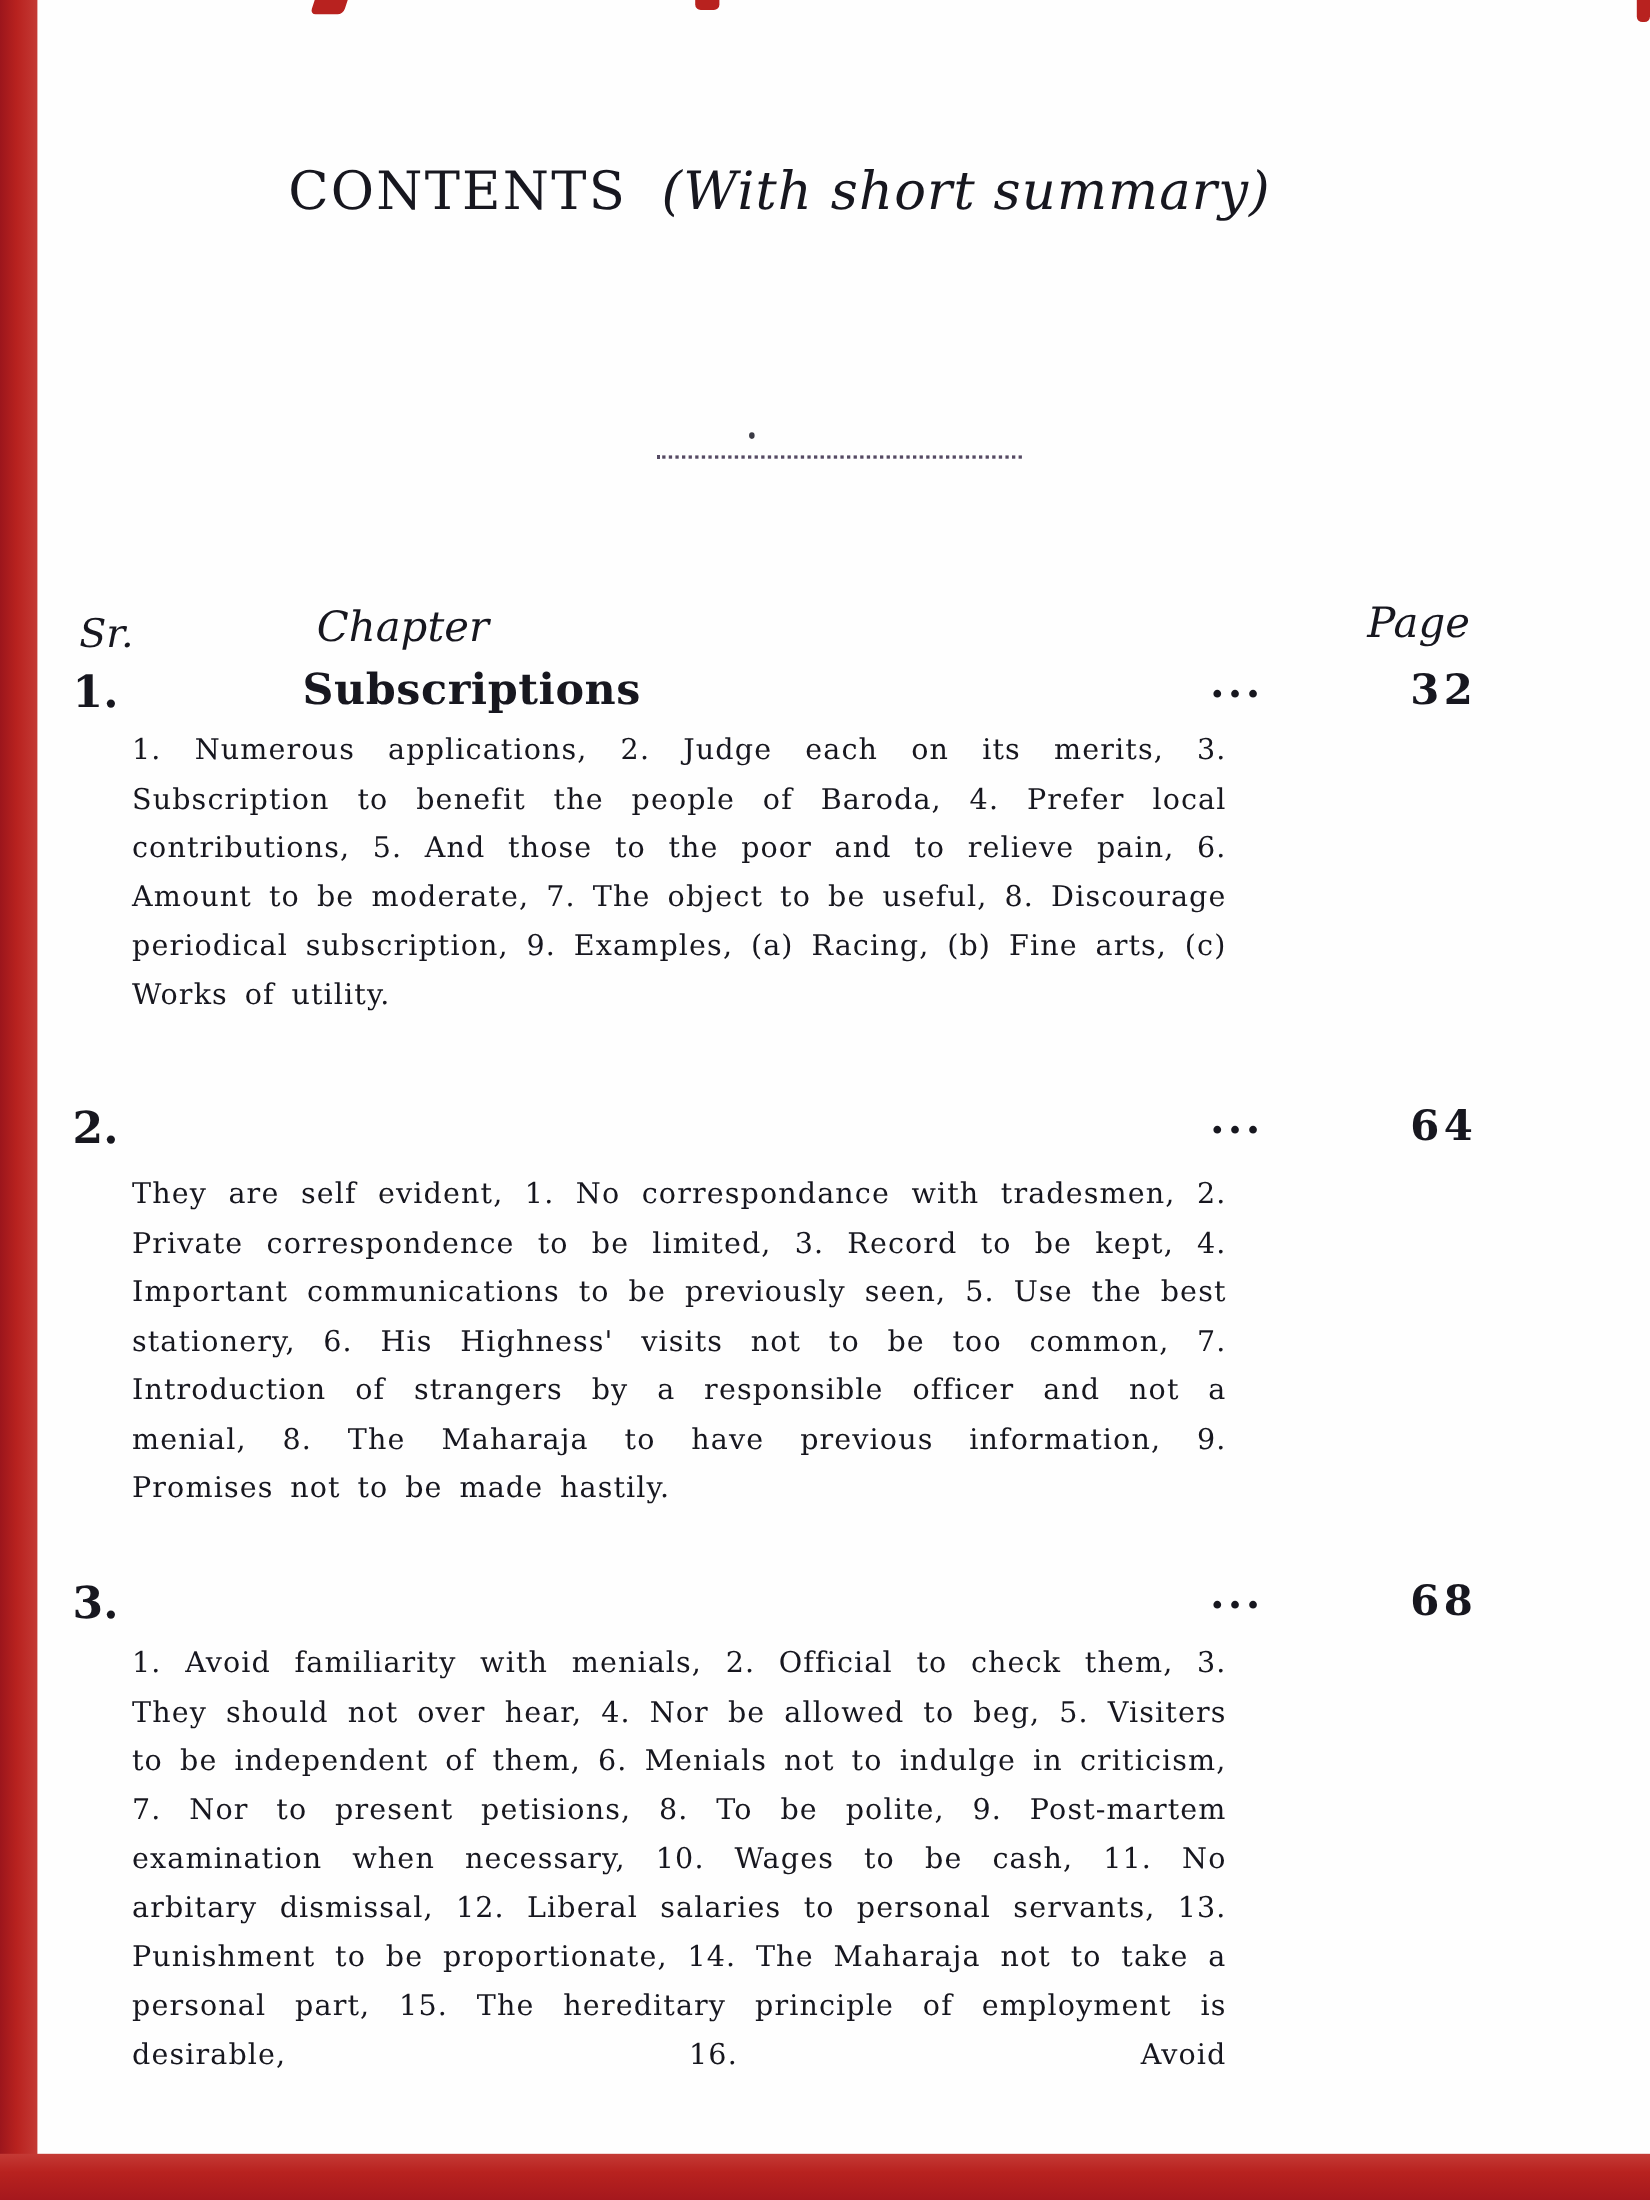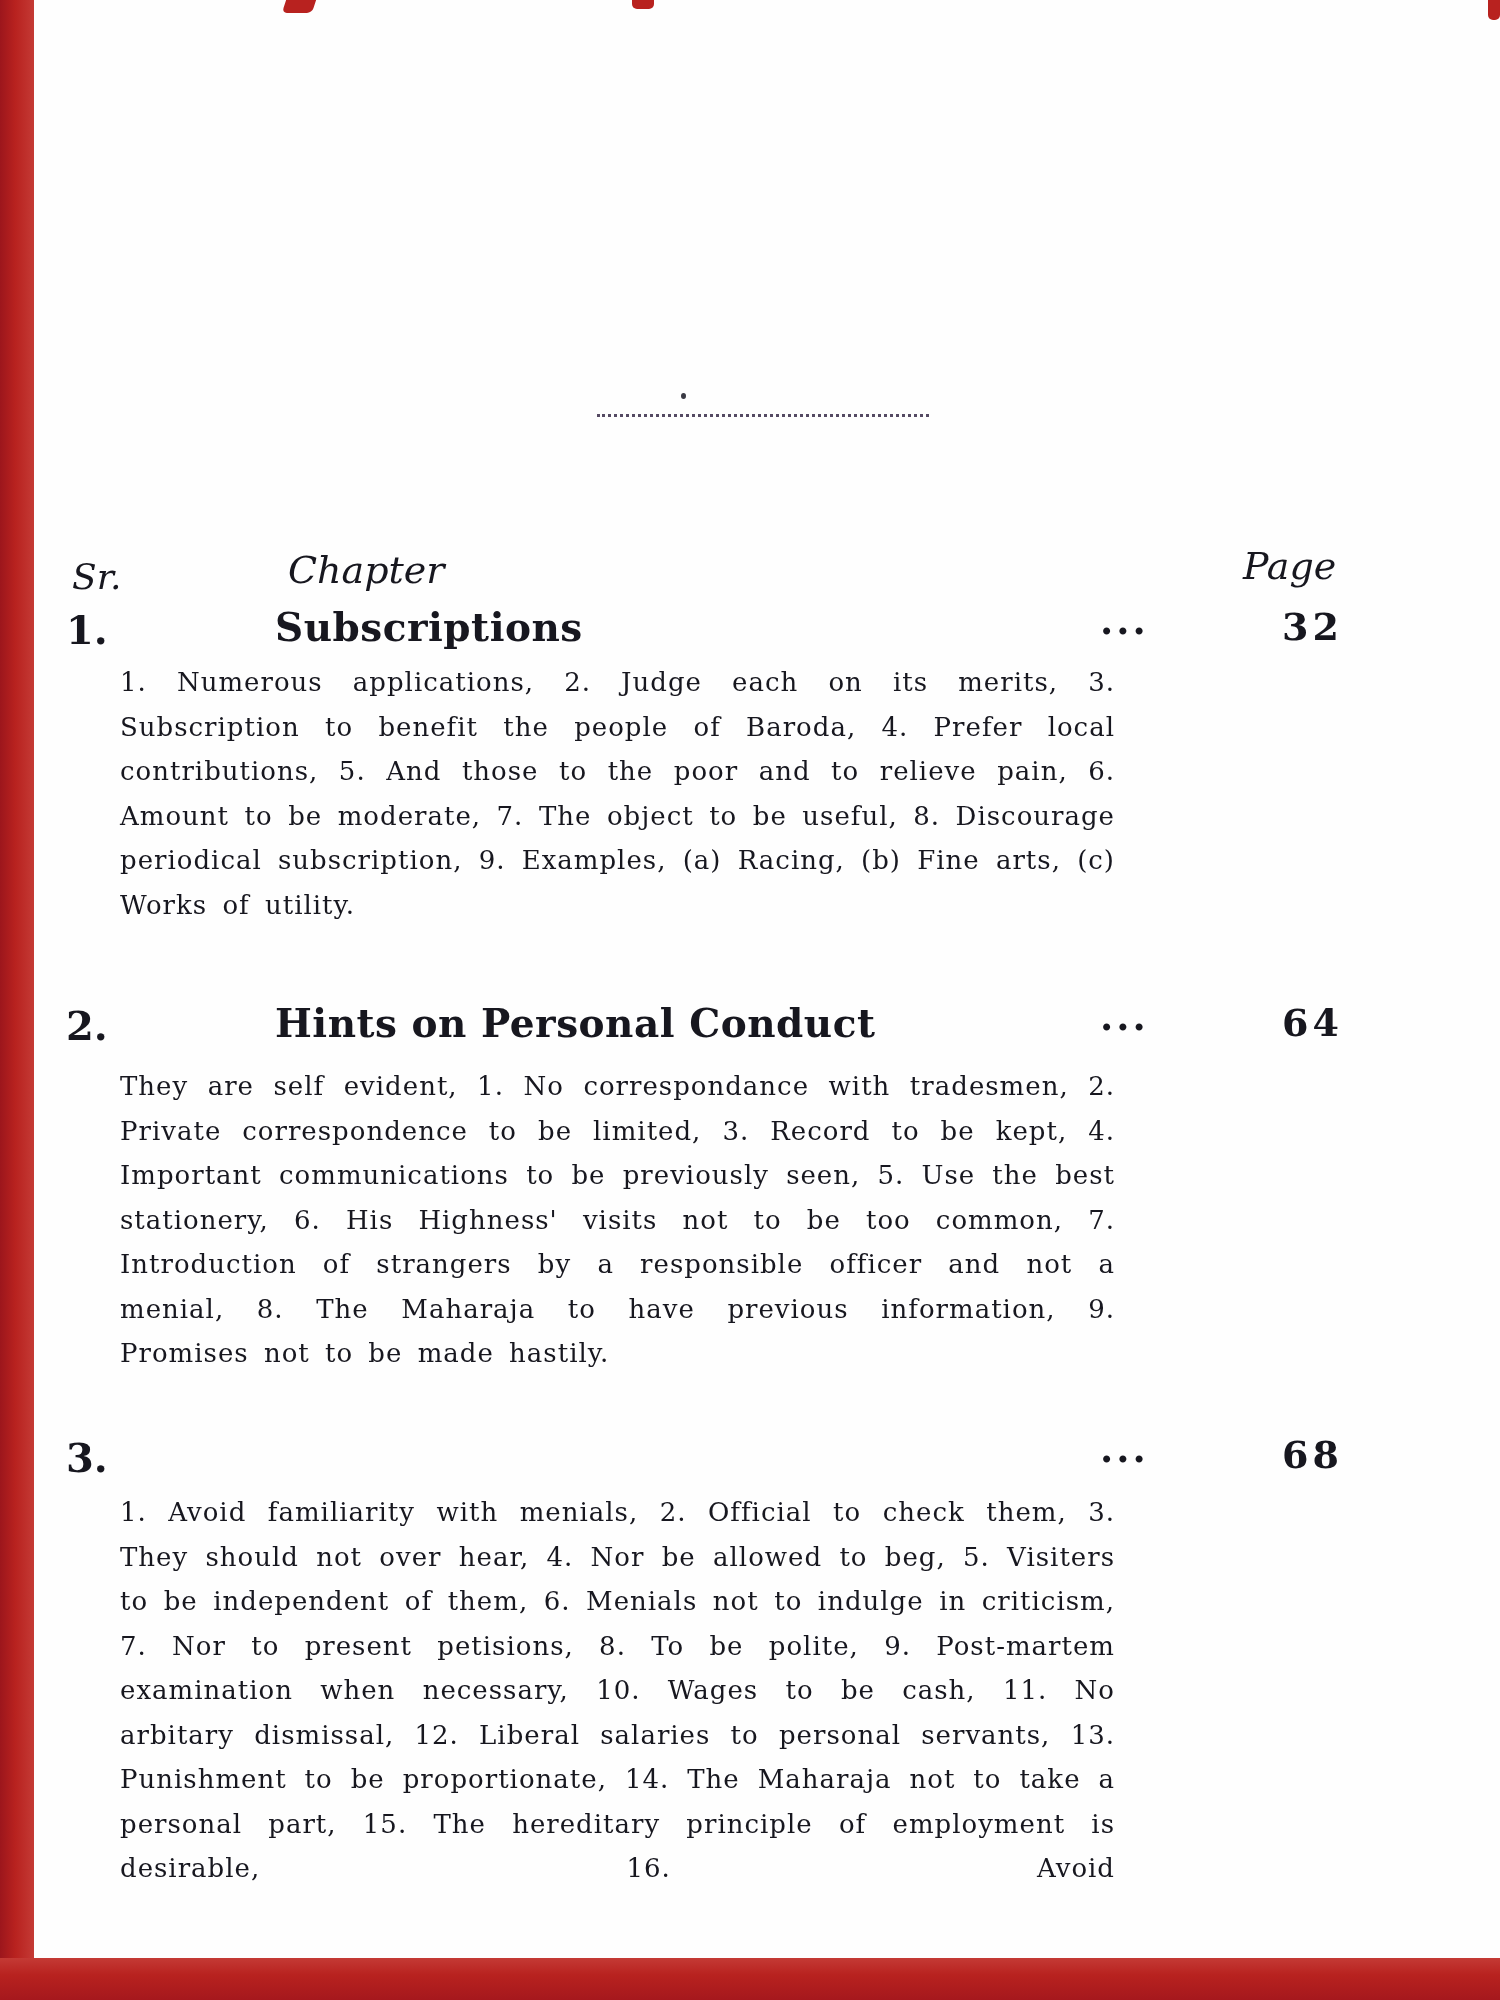--- a/index.html
+++ b/index.html
@@ -56,39 +56,42 @@
 <body>
 
 <div class="page">
 
   <div class="edge-left"></div>
   <div class="edge-bottom"></div>
   <div class="edge-tick tick-a"></div>
   <div class="edge-tick tick-b"></div>
   <div class="edge-tick tick-c"></div>
 
+  <div class="title-row">
+    <span class="title-main">CONTENTS</span>
+    <span class="title-note">(With short summary)</span>
+  </div>
 
   <div class="divider"></div>
   <div class="speck"></div>
 
   <div class="col-hdr hdr-sr">Sr.</div>
   <div class="col-hdr hdr-chapter">Chapter</div>
   <div class="col-hdr hdr-page">Page</div>
 
   <div class="entry-row row-1">
     <span class="sr-num">1.</span>
     <span class="entry-title">Subscriptions</span>
     <span class="entry-dots">...</span>
     <span class="entry-page">32</span>
   </div>
   <div class="summary sum-1">1. Numerous applications, 2. Judge each on its merits, 3. Subscription to benefit the people of Baroda, 4. Prefer local contributions, 5. And those to the poor and to relieve pain, 6. Amount to be moderate, 7. The object to be useful, 8. Discourage periodical subscription, 9. Examples, (a) Racing, (b) Fine arts, (c) Works of utility.</div>
 
   <div class="entry-row row-2">
     <span class="sr-num">2.</span>
-    <span class="entry-title">Hints on Personal Conduct</span>
     <span class="entry-dots">...</span>
     <span class="entry-page">64</span>
   </div>
   <div class="summary sum-2">They are self evident, 1. No correspondance with tradesmen, 2. Private correspondence to be limited, 3. Record to be kept, 4. Important communications to be previously seen, 5. Use the best stationery, 6. His Highness' visits not to be too common, 7. Introduction of strangers by a responsible officer and not a menial, 8. The Maharaja to have previous information, 9. Promises not to be made hastily.</div>
 
   <div class="entry-row row-3">
     <span class="sr-num">3.</span>
     <span class="entry-dots">...</span>
     <span class="entry-page">68</span>
   </div>

